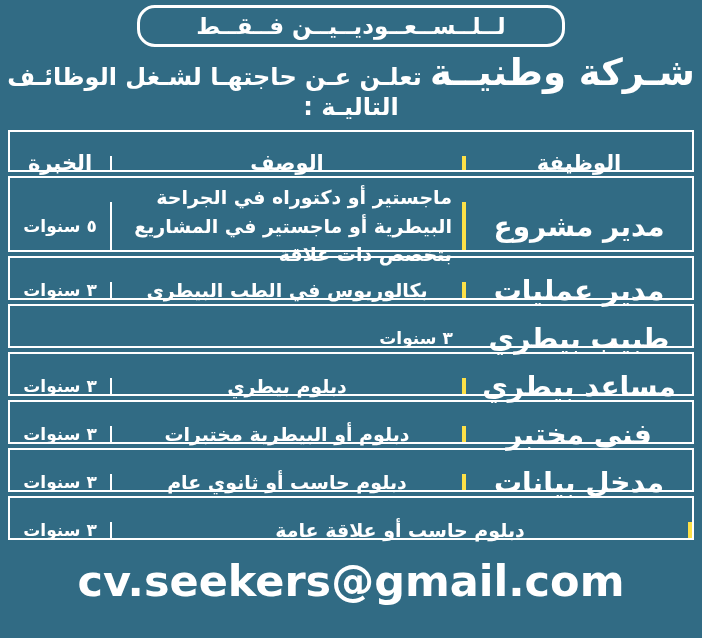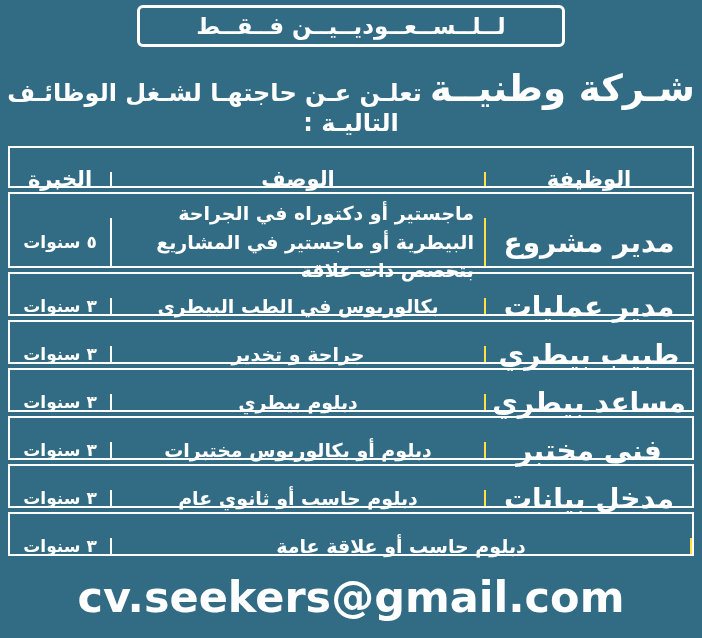--- a/index.html
+++ b/index.html
@@ -12,31 +12,31 @@
     font-family: "DejaVu Sans", sans-serif;
     color: #ffffff;
   }
   .page { width: 702px; height: 638px; position: relative; }
 
   
   .badge {
     width: 428px; height: 42px;
     margin: 5px auto 0 auto;
     border: 3px solid #ffffff;
-    border-radius: 6px;
+    border-radius: 18px;
     display: flex; align-items: center; justify-content: center;
   }
   .badge-label {
     font-size: 23px; font-weight: bold;
     letter-spacing: 1px;
     white-space: nowrap;
   }
 
   
-  .headline { text-align: center; direction: rtl; margin-top: 22px; line-height: 1.1; }
+  .headline { text-align: center; direction: rtl; margin-top: 6px; line-height: 1.1; }
   .headline-line1 { font-size: 24px; font-weight: bold; }
   .company-name { font-size: 37px; font-weight: bold; }
   .headline-line2 { font-size: 28px; font-weight: bold; margin-top: 4px; }
 
   
   .jobs-table {
     direction: rtl;
     margin: 10px 8px 0 8px;
   }
   .trow {
@@ -46,22 +46,22 @@
     margin-bottom: 4px;
     background: #316b84;
   }
   .cell {
     display: flex; align-items: center; justify-content: center;
     text-align: center;
     font-weight: bold;
     padding: 2px 4px;
     margin-top: 24px;
   }
-  .cell-job  { width: 206px; font-size: 28px; }
-  .cell-desc { flex: 1; font-size: 19px; border-left: 2px solid #ffffff; border-right: 2px solid #fde047; }
+  .cell-job  { width: 226px; font-size: 28px; }
+  .cell-desc { flex: 1; font-size: 19px; border-left: 2px solid #ffffff; border-right: 4px solid #fde047; }
   .cell-exp  { width: 100px; font-size: 17px; }
 
   .trow-header { height: 42px; }
   .trow-header .cell-job, .trow-header .cell-exp { font-size: 21px; }
   .trow-header .cell-desc { font-size: 21px; }
 
   .trow-r0 { height: 76px; }
   .trow-data { height: 44px; }
   .trow-r0 .cell-desc {
     justify-content: flex-end;
@@ -111,33 +111,32 @@
     </div>
 
     <div class="trow trow-data">
       <div class="cell cell-job">مدير عمليات</div>
       <div class="cell cell-desc">بكالوريوس في الطب البيطرى</div>
       <div class="cell cell-exp">٣ سنوات</div>
     </div>
 
     <div class="trow trow-data">
       <div class="cell cell-job">طبيب بيطري</div>
-      <div class="cell cell-desc">جراحة و تخدير</div>
       <div class="cell cell-exp">٣ سنوات</div>
     </div>
 
     <div class="trow trow-data">
       <div class="cell cell-job">مساعد بيطري</div>
       <div class="cell cell-desc">دبلوم بيطري</div>
       <div class="cell cell-exp">٣ سنوات</div>
     </div>
 
     <div class="trow trow-data">
       <div class="cell cell-job">فنى مختبر</div>
-      <div class="cell cell-desc">دبلوم أو بكالوريوس مختبرات</div>
+      <div class="cell cell-desc">دبلوم أو البيطرية مختبرات</div>
       <div class="cell cell-exp">٣ سنوات</div>
     </div>
 
     <div class="trow trow-data">
       <div class="cell cell-job">مدخل بيانات</div>
       <div class="cell cell-desc">دبلوم حاسب أو ثانوي عام</div>
       <div class="cell cell-exp">٣ سنوات</div>
     </div>
 
     <div class="trow trow-data">

